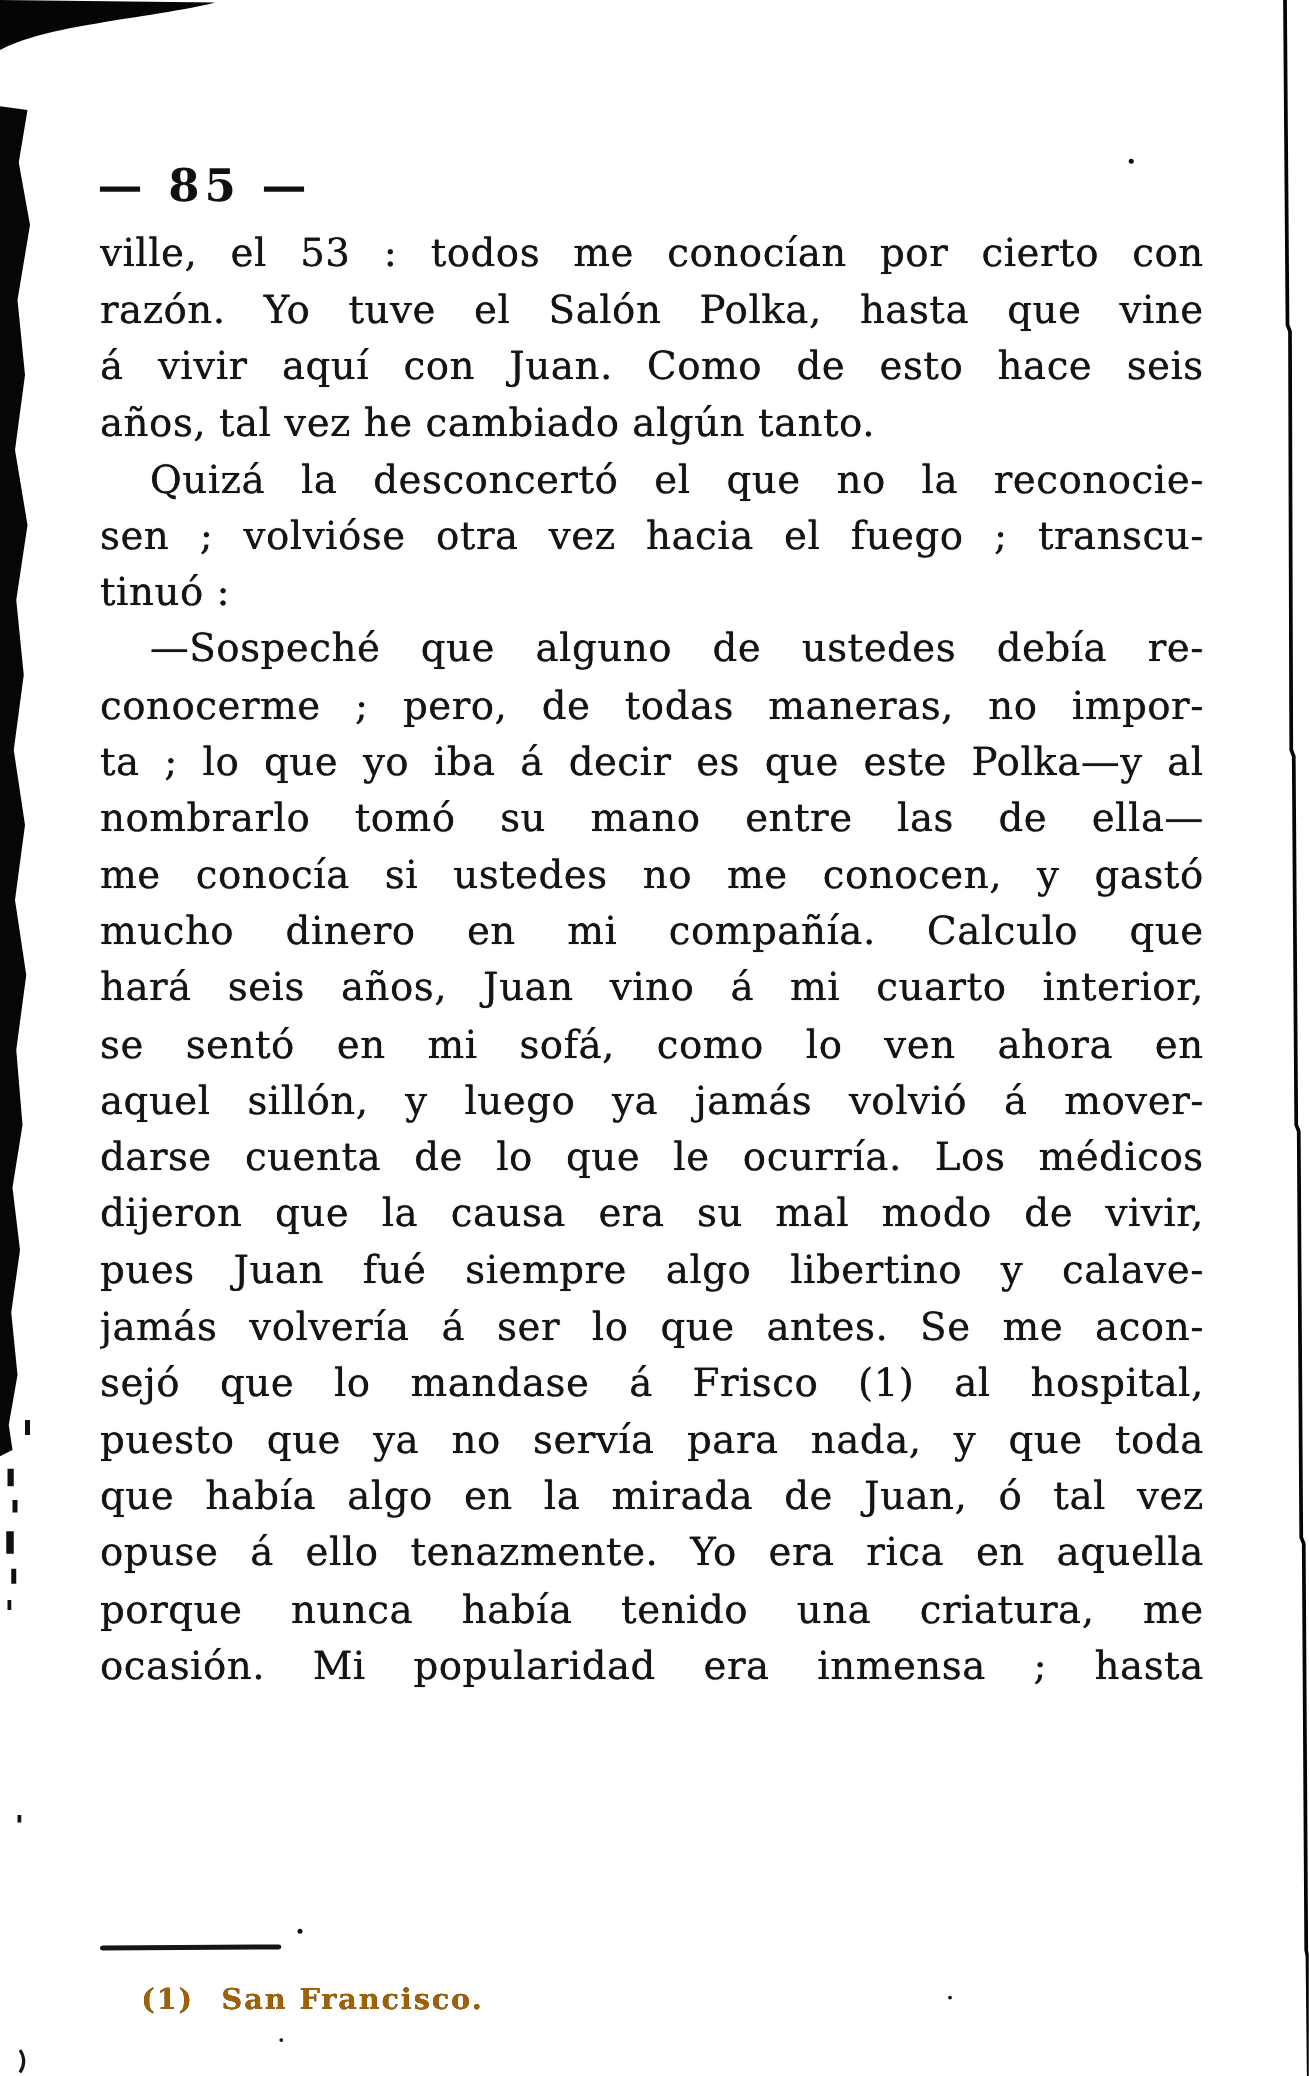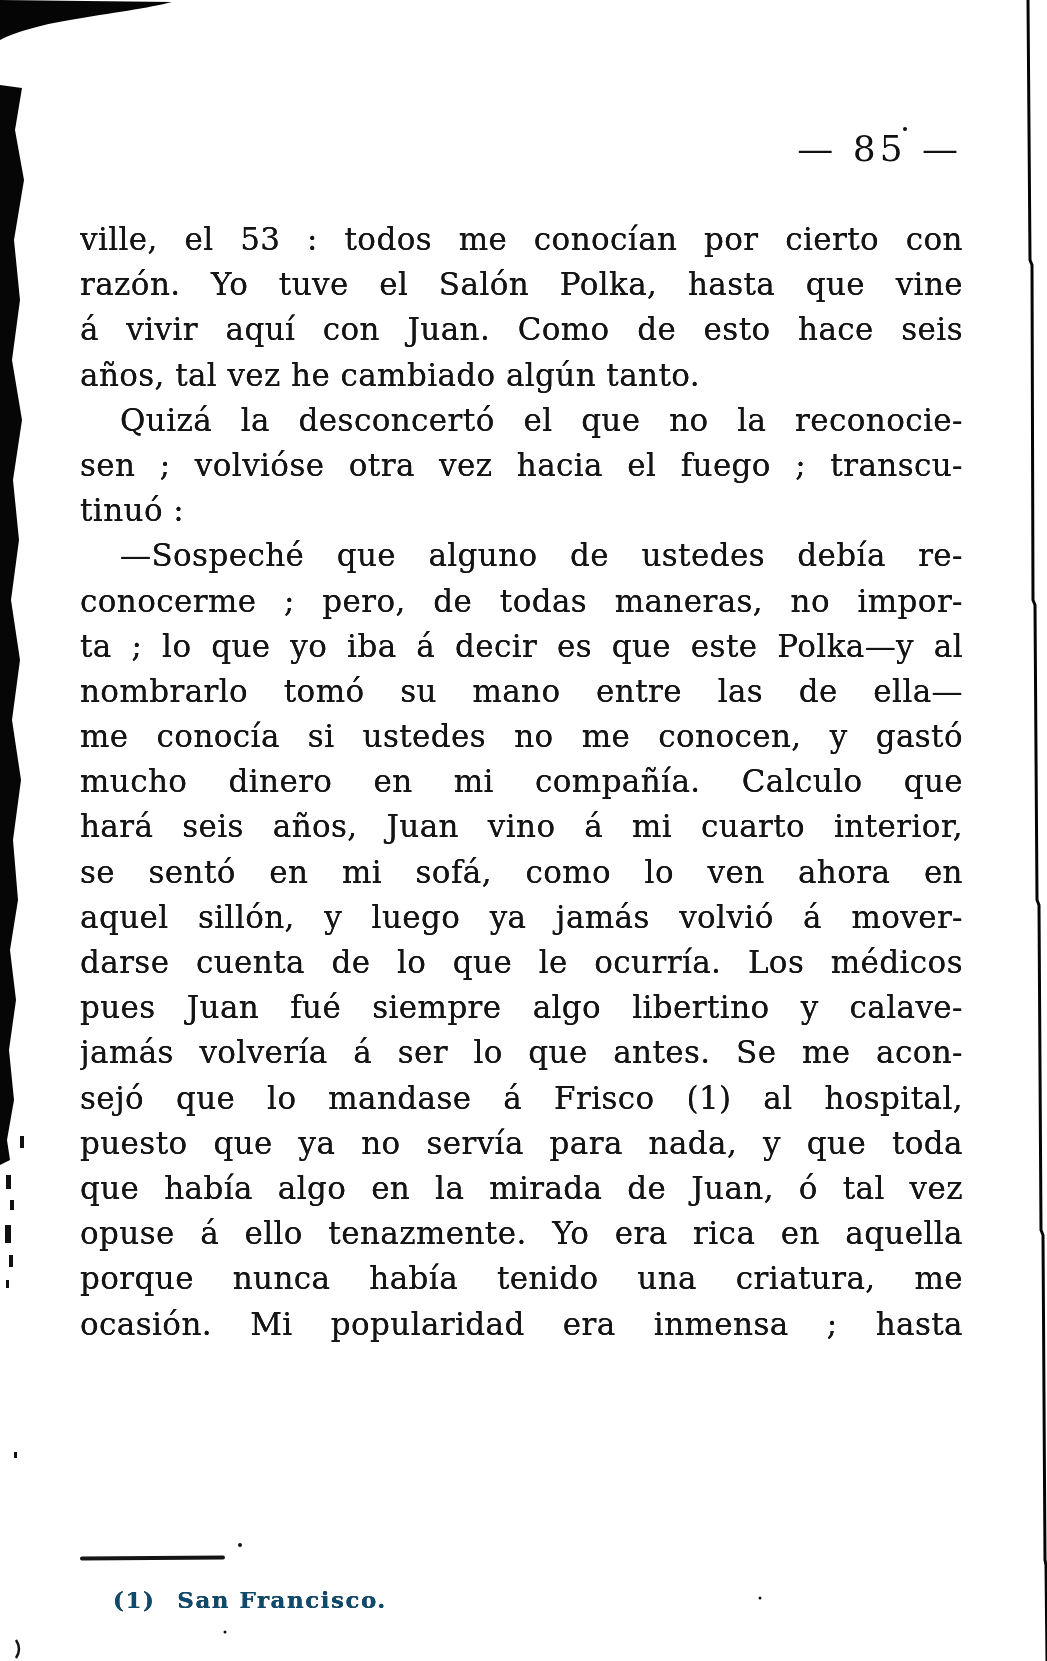--- a/index.html
+++ b/index.html
@@ -22,35 +22,34 @@
   .artifacts {
     position: absolute;
     inset: 0;
     pointer-events: none;
   }
   .page-number {
     position: absolute;
     top: 128px;
     left: 78px;
     width: 884px;
-    text-align: right;
+    text-align: left;
     font-size: 36px;
-    font-weight: 400;
+    font-weight: 700;
     letter-spacing: 4px;
     color: #101010;
   }
   .body-text {
     position: absolute;
     top: 181px;
     left: 80px;
     width: 883px;
     font-size: 31px;
     letter-spacing: 0.4px;
     text-shadow: 0 0 0.6px #1a1a1a;
-    margin-top: 36px;
   }
   .ln {
     height: 45.2px;
     line-height: 45.2px;
     white-space: normal;
     text-align: justify;
     text-align-last: justify;
     overflow: hidden;
   }
   .ln.end {
@@ -69,21 +68,21 @@
     border-radius: 2px;
     transform: rotate(-0.4deg);
   }
   .footnote {
     position: absolute;
     top: 1586px;
     left: 113px;
     font-size: 23px;
     font-weight: 700;
     letter-spacing: 1.5px;
-    color: #0c4a6e;
+    color: #a16207;
     text-shadow: 0 0 0.5px #1a1a1a;
   }
   .footnote .fn-marker {
     margin-right: 22px;
   }
 </style>
 </head>
 <body>
 
 <div class="page">
@@ -126,20 +125,21 @@
     <div class="ln ind">—Sospeché que alguno de ustedes debía re-</div>
     <div class="ln">conocerme ; pero, de todas maneras, no impor-</div>
     <div class="ln">ta ; lo que yo iba á decir es que este Polka—y al</div>
     <div class="ln">nombrarlo tomó su mano entre las de ella—</div>
     <div class="ln">me conocía si ustedes no me conocen, y gastó</div>
     <div class="ln">mucho dinero en mi compañía. Calculo que</div>
     <div class="ln">hará seis años, Juan vino á mi cuarto interior,</div>
     <div class="ln">se sentó en mi sofá, como lo ven ahora en</div>
     <div class="ln">aquel sillón, y luego ya jamás volvió á mover-</div>
     <div class="ln">darse cuenta de lo que le ocurría. Los médicos</div>
+    <div class="ln">dijeron que la causa era su mal modo de vivir,</div>
     <div class="ln">pues Juan fué siempre algo libertino y calave-</div>
     <div class="ln">jamás volvería á ser lo que antes. Se me acon-</div>
     <div class="ln">sejó que lo mandase á Frisco (1) al hospital,</div>
     <div class="ln">puesto que ya no servía para nada, y que toda</div>
     <div class="ln">que había algo en la mirada de Juan, ó tal vez</div>
     <div class="ln">opuse á ello tenazmente. Yo era rica en aquella</div>
     <div class="ln">porque nunca había tenido una criatura, me</div>
     <div class="ln">ocasión. Mi popularidad era inmensa ; hasta</div>
   </div>
 

